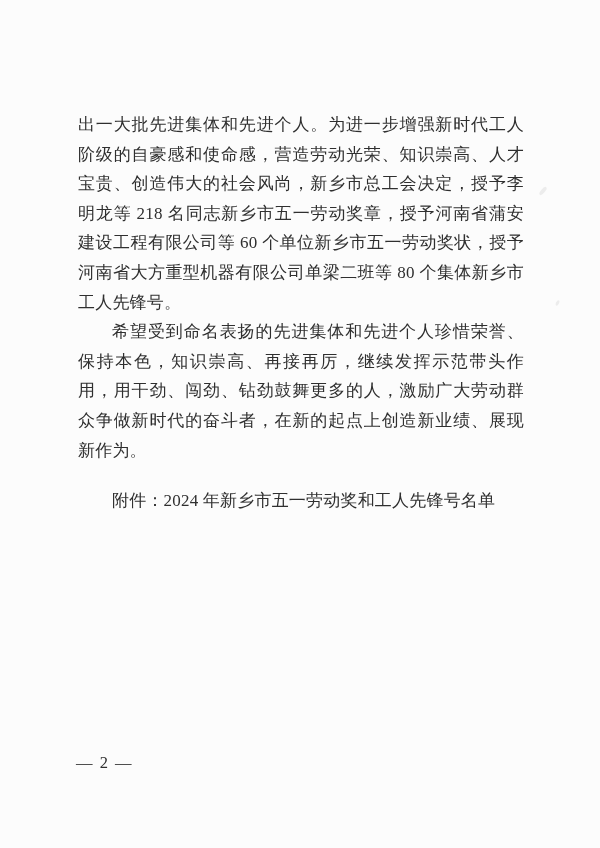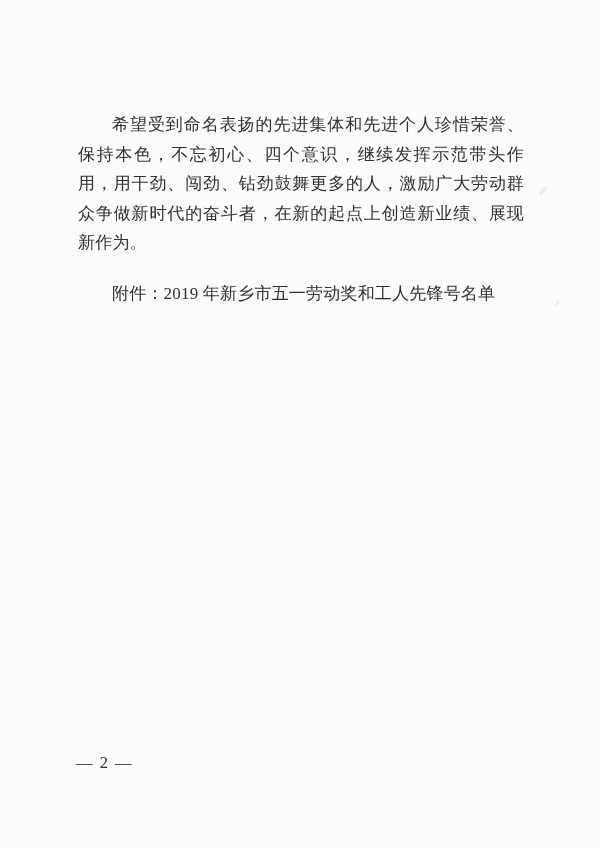--- a/index.html
+++ b/index.html
@@ -54,21 +54,22 @@
     border-radius: 50%;
   }
   .speck-a { left: 541px; top: 186px; width: 4px; height: 10px; transform: rotate(40deg); }
   .speck-b { left: 556px; top: 300px; width: 3px; height: 6px; transform: rotate(30deg); }
 </style>
 </head>
 <body>
 
 <div class="page">
   <div class="content">
-    <p class="para indent">希望受到命名表扬的先进集体和先进个人珍惜荣誉、保持本色，不忘初心、四个意识，继续发挥示范带头作用，用干劲、闯劲、钻劲鼓舞更多的人，激励广大劳动群众争做新时代的奋斗者，在新的起点上创造新业绩、展现新作为。</p>
-    <p class="para attachment">附件：2019 年新乡市五一劳动奖和工人先锋号名单</p>
+    <p class="para">出一大批先进集体和先进个人。为进一步增强新时代工人阶级的自豪感和使命感，营造劳动光荣、知识崇高、人才宝贵、创造伟大的社会风尚，新乡市总工会决定，授予李明龙等 218 名同志新乡市五一劳动奖章，授予河南省蒲安建设工程有限公司等 60 个单位新乡市五一劳动奖状，授予河南省大方重型机器有限公司单梁二班等 80 个集体新乡市工人先锋号。</p>
+    <p class="para indent">希望受到命名表扬的先进集体和先进个人珍惜荣誉、保持本色，知识崇高、再接再厉，继续发挥示范带头作用，用干劲、闯劲、钻劲鼓舞更多的人，激励广大劳动群众争做新时代的奋斗者，在新的起点上创造新业绩、展现新作为。</p>
+    <p class="para attachment">附件：2024 年新乡市五一劳动奖和工人先锋号名单</p>
   </div>
 
   <div class="page-number">— 2 —</div>
 
   <span class="scan-speck speck-a"></span>
   <span class="scan-speck speck-b"></span>
 </div>
 
 </body></html>

